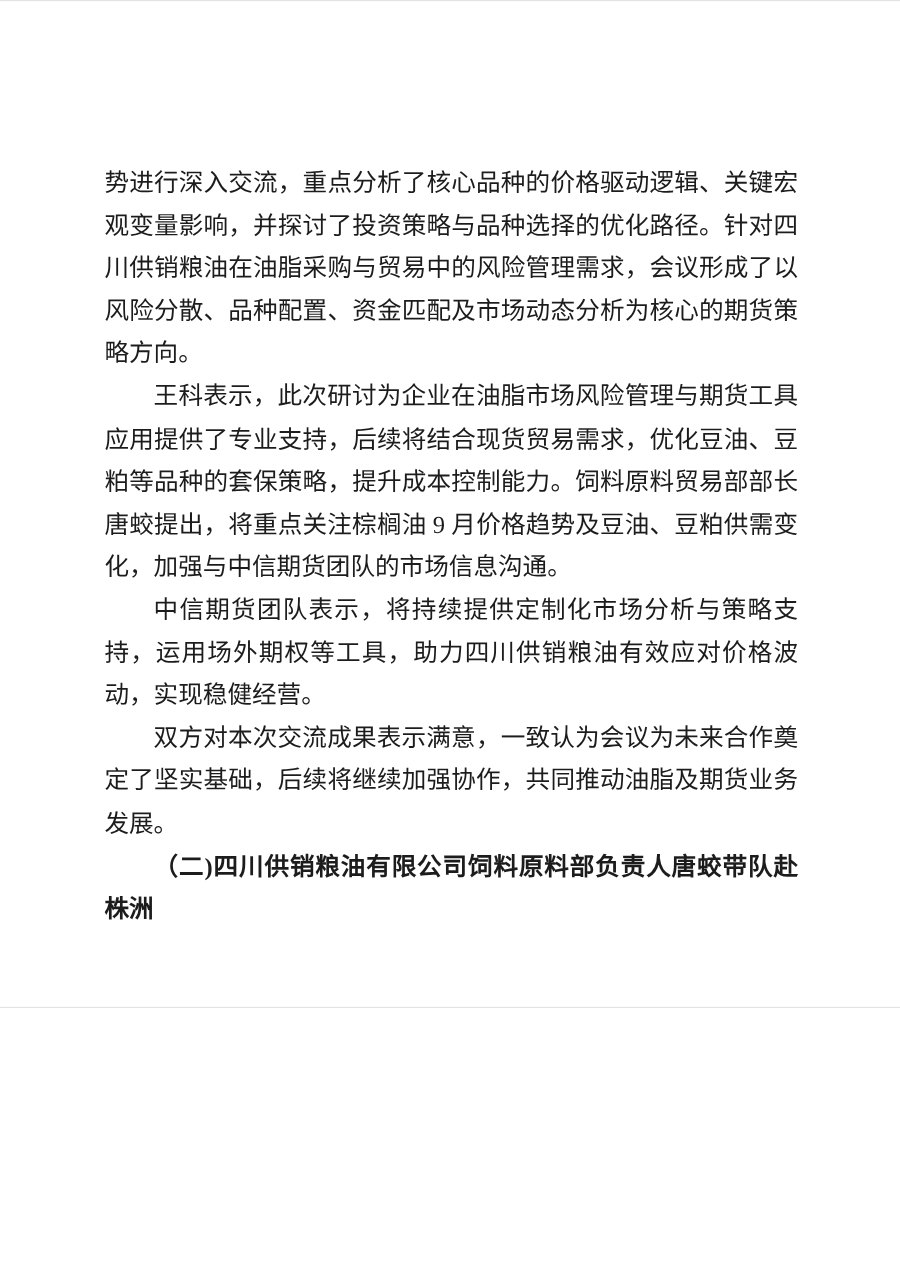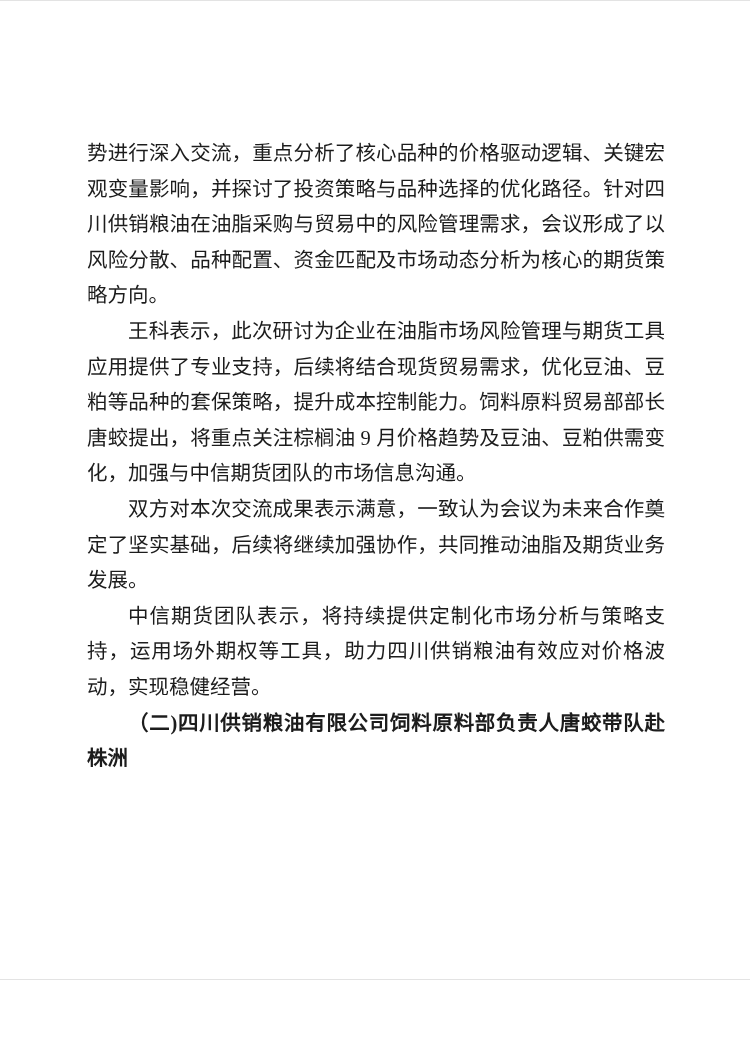--- a/index.html
+++ b/index.html
@@ -3,21 +3,21 @@
 <meta charset="utf-8">
 <style>
   html, body {
     margin: 0;
     padding: 0;
     background: #ffffff;
   }
   .page {
     position: relative;
     width: 750px;
-    height: 980px;
+    height: 840px;
     background: #ffffff;
     border-top: 1px solid #e3e3e3;
     border-bottom: 1px solid #e3e3e3;
     box-sizing: border-box;
     overflow: hidden;
     font-family: "Liberation Serif", "DejaVu Serif", serif;
   }
   .content {
     position: absolute;
     left: 87px;
@@ -43,17 +43,17 @@
     text-indent: 2em;
   }
 </style>
 </head>
 <body>
 
 <div class="page">
   <div class="content">
     <p>势进行深入交流，重点分析了核心品种的价格驱动逻辑、关键宏观变量影响，并探讨了投资策略与品种选择的优化路径。针对四川供销粮油在油脂采购与贸易中的风险管理需求，会议形成了以风险分散、品种配置、资金匹配及市场动态分析为核心的期货策略方向。</p>
     <p class="indent">王科表示，此次研讨为企业在油脂市场风险管理与期货工具应用提供了专业支持，后续将结合现货贸易需求，优化豆油、豆粕等品种的套保策略，提升成本控制能力。饲料原料贸易部部长唐蛟提出，将重点关注棕榈油 9 月价格趋势及豆油、豆粕供需变化，加强与中信期货团队的市场信息沟通。</p>
+    <p class="indent">中信期货团队表示，将持续提供定制化市场分析与策略支持，运用场外期权等工具，助力四川供销粮油有效应对价格波动，实现稳健经营。</p>
     <p class="indent">双方对本次交流成果表示满意，一致认为会议为未来合作奠定了坚实基础，后续将继续加强协作，共同推动油脂及期货业务发展。</p>
-    <p class="indent">中信期货团队表示，将持续提供定制化市场分析与策略支持，运用场外期权等工具，助力四川供销粮油有效应对价格波动，实现稳健经营。</p>
     <p class="heading">（二)四川供销粮油有限公司饲料原料部负责人唐蛟带队赴株洲</p>
   </div>
 </div>
 
 </body></html>

